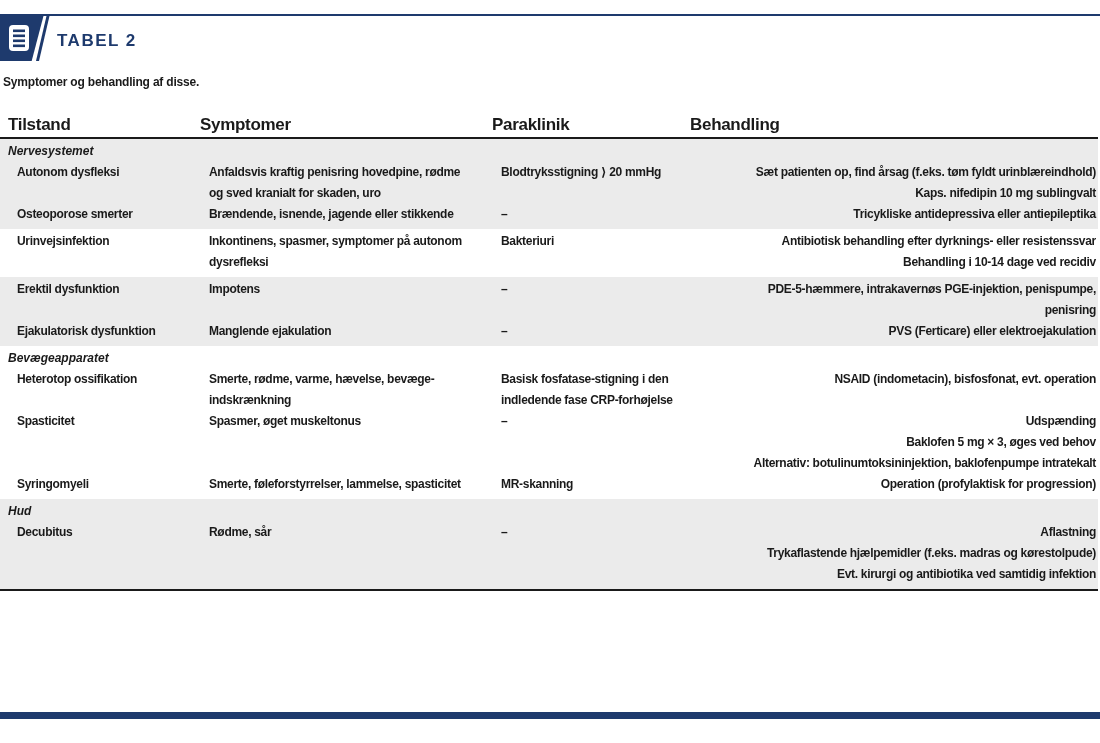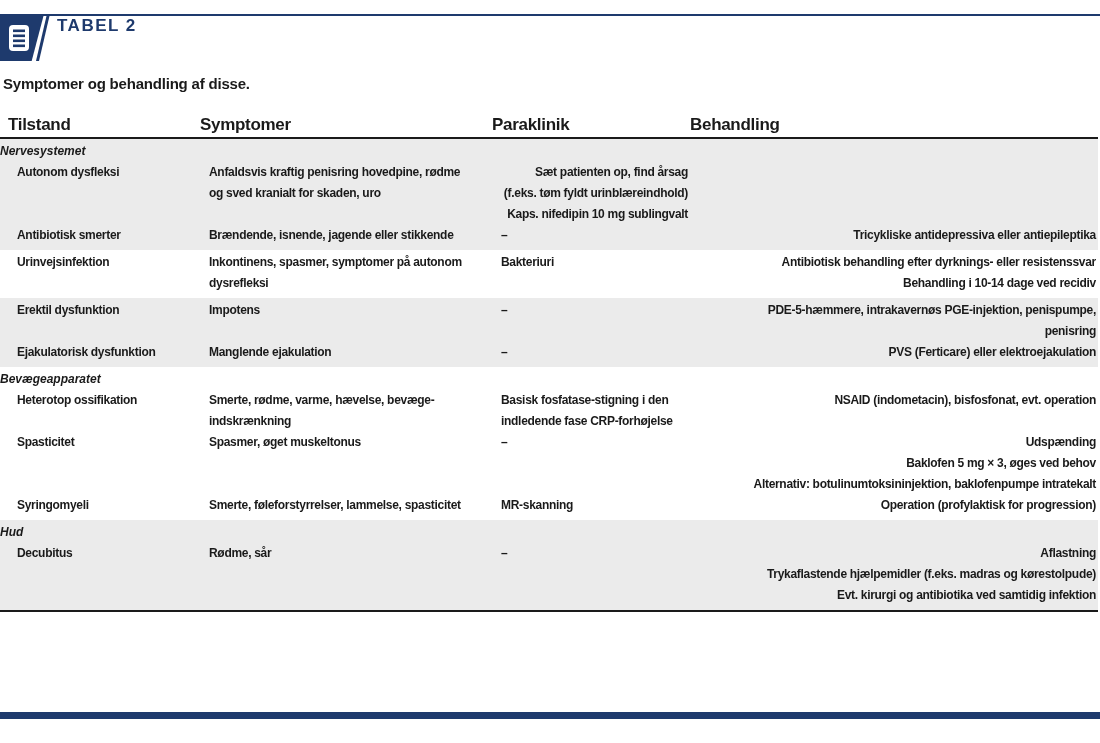--- a/index.html
+++ b/index.html
@@ -22,44 +22,44 @@
     clip-path:polygon(0 0,100% 0,72% 100%,0 100%);
     display:flex; align-items:center;
   }
   .banner svg { margin-left:8px; display:block; }
   .banner-stripe {
     position:absolute; top:14px; left:36px; width:15px; height:47px;
     background:var(--navy,#1e3a6d);
     clip-path:polygon(73% 0,93% 0,20% 100%,0 100%);
   }
   .tabel-title {
-    position:absolute; left:57px; top:16px;
+    position:absolute; left:57px; top:31px;
     font-size:17px; font-weight:700; letter-spacing:1.5px;
     color:var(--navy,#1e3a6d);
   }
   .subtitle {
     position:absolute; left:3px; top:75px;
-    font-size:15px; font-weight:700; letter-spacing:-0.2px;
+    font-size:12px; font-weight:700; letter-spacing:-0.2px;
   }
   .table {
     position:absolute; top:112px; left:0; right:2px;
     font-size:12px; font-weight:700; letter-spacing:-0.3px;
   }
   .thead {
     display:grid; grid-template-columns:192px 292px 198px auto;
     padding:5px 0 4px 8px;
     border-bottom:2px solid #1a1a1a;
     font-size:17px;
   }
   .thead .hcell { line-height:16px; }
   .tbody { border-bottom:2px solid #1a1a1a; }
   .section { padding:2px 0 4px 0; }
   .section.shaded { background:var(--band,#ebebeb); }
   .section-title {
-    font-style:italic; font-weight:600; line-height:21px;
+    font-style:italic; font-weight:600; padding-left:8px; line-height:21px;
     letter-spacing:0;
   }
   .row {
     display:grid; grid-template-columns:192px 292px 198px auto;
     padding-left:8px;
   }
   .cell {
     white-space:pre-line; line-height:21px; padding-right:10px;margin-left:9px;
   }
   .cell:last-child { padding-right:2px;text-align:right; }
@@ -101,25 +101,26 @@
         <div class="hcell">Paraklinik</div>
         <div class="hcell">Behandling</div>
       </div>
     <div class="tbody">
         <div class="section shaded">
           <div class="section-title">Nervesystemet</div>
           <div class="row">
             <div class="cell">Autonom dysfleksi</div>
             <div class="cell">Anfaldsvis kraftig penisring hovedpine, rødme
 og sved kranialt for skaden, uro</div>
+            <div class="cell">Blodtryksstigning ⟩ 20 mmHg</div>
             <div class="cell">Sæt patienten op, find årsag (f.eks. tøm fyldt urinblæreindhold)
 Kaps. nifedipin 10 mg sublingvalt</div>
           </div>
           <div class="row">
-            <div class="cell">Antibiotisk smerter</div>
+            <div class="cell">Osteoporose smerter</div>
             <div class="cell">Brændende, isnende, jagende eller stikkende</div>
             <div class="cell">–</div>
             <div class="cell">Tricykliske antidepressiva eller antiepileptika</div>
           </div>
         </div>
         <div class="section">
           <div class="row">
             <div class="cell">Urinvejsinfektion</div>
             <div class="cell">Inkontinens, spasmer, symptomer på autonom
 dysrefleksi</div>

